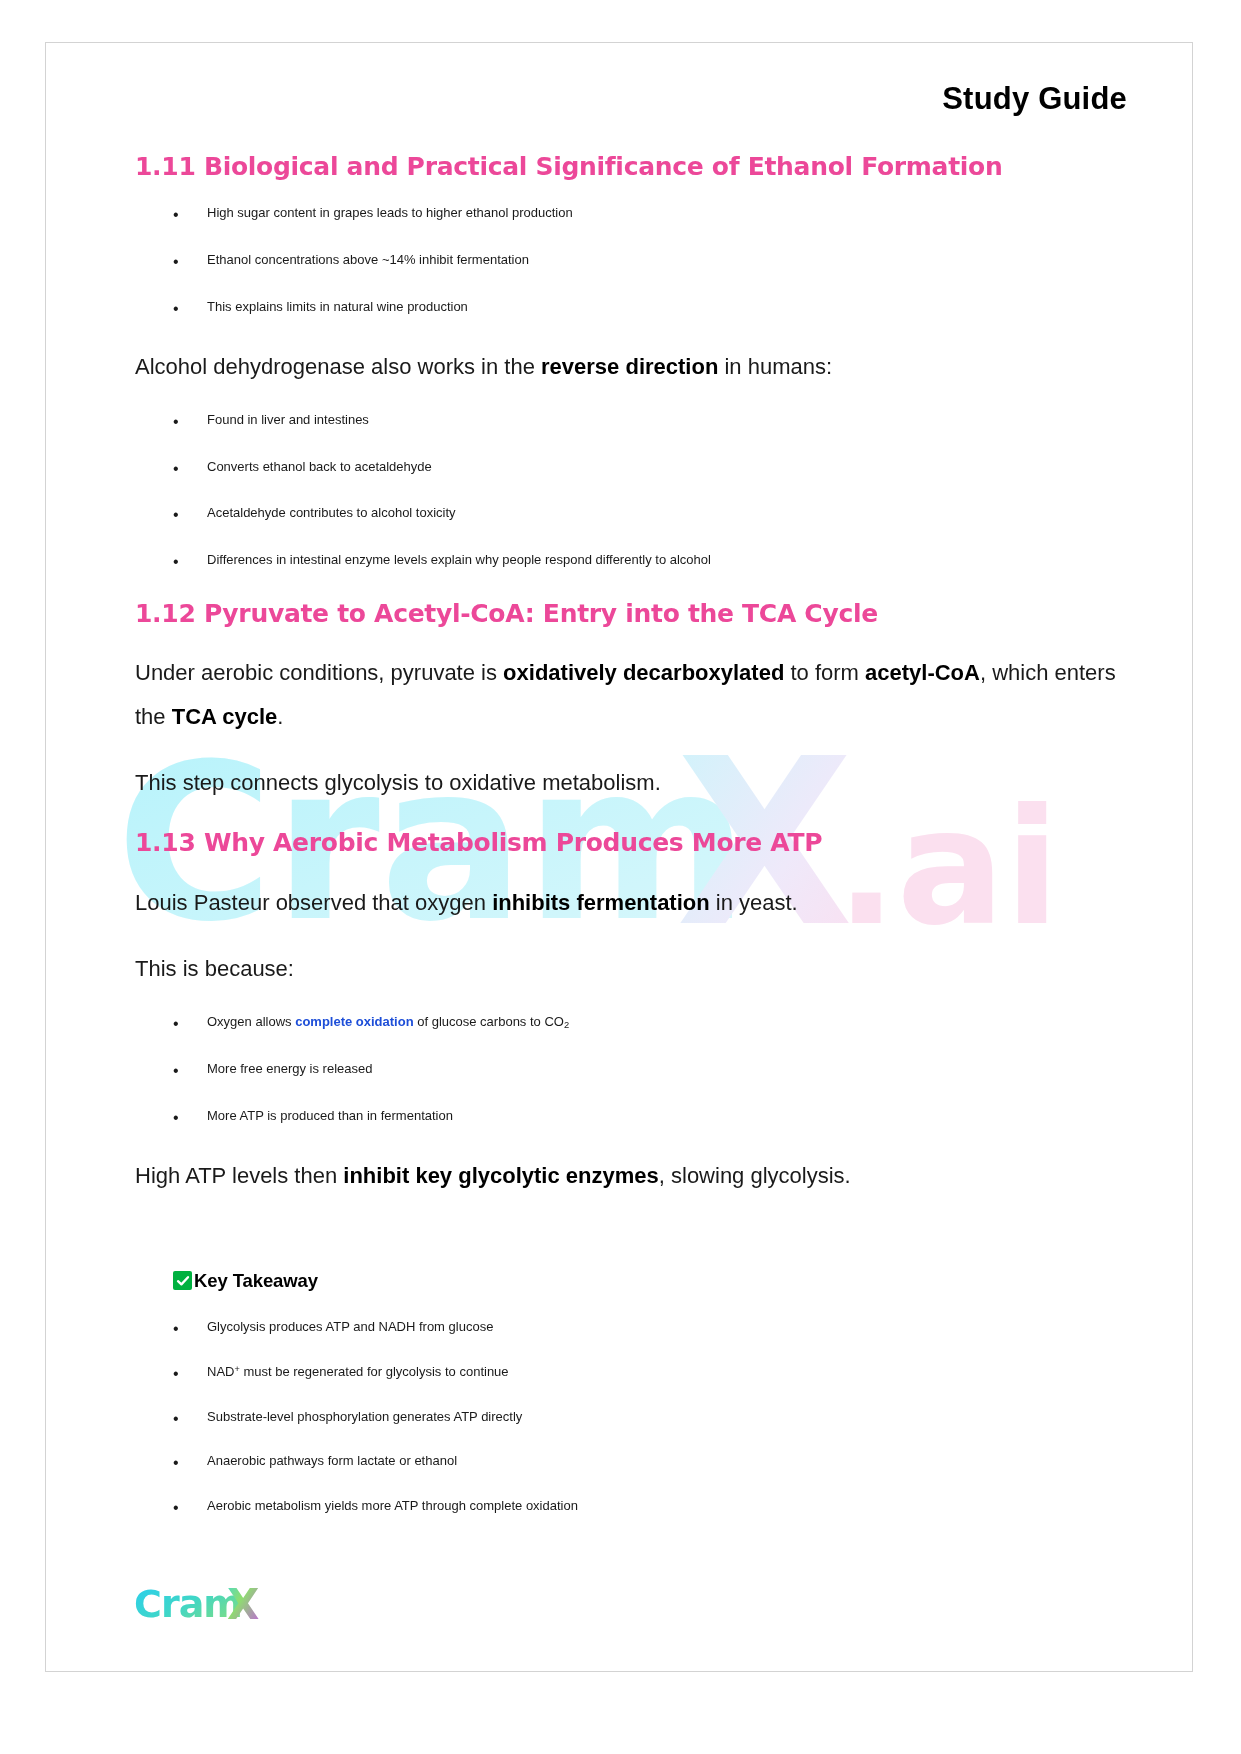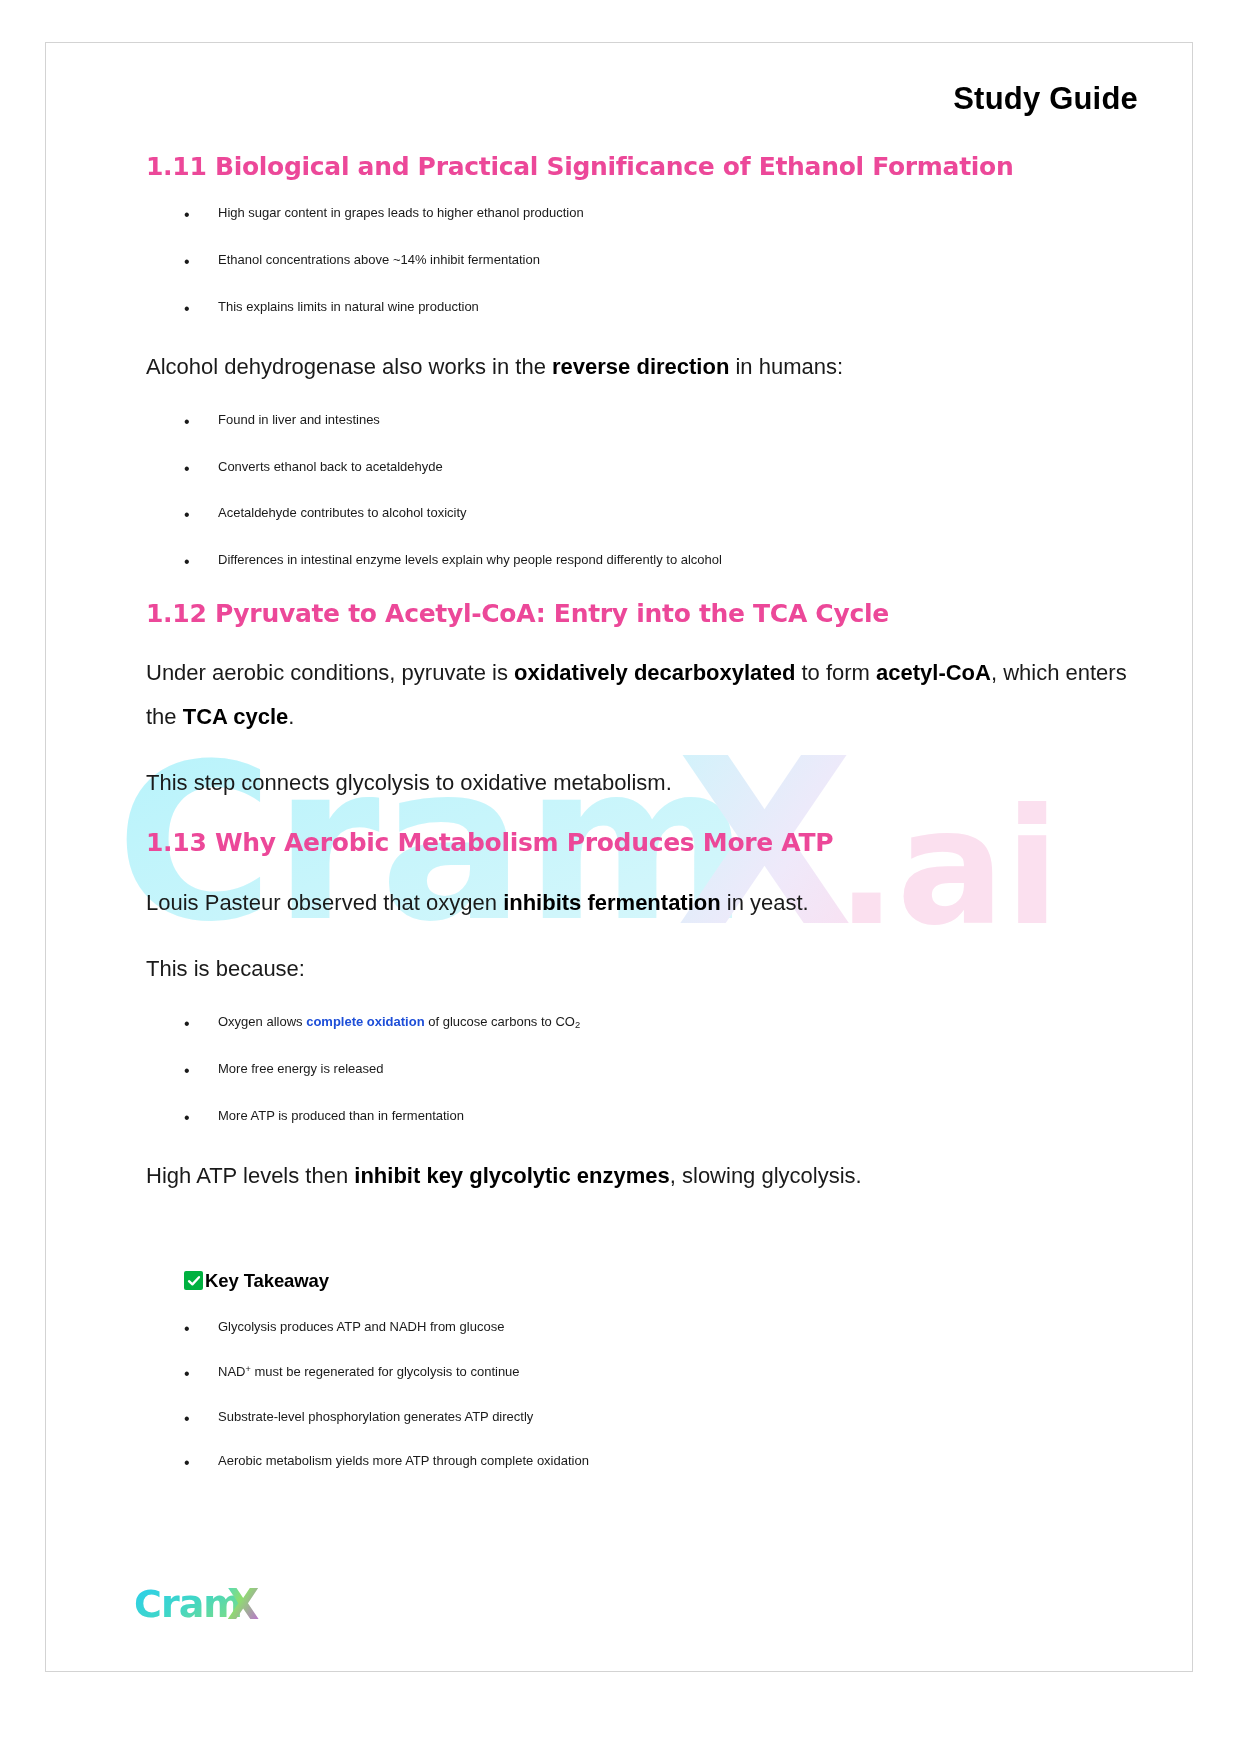--- a/index.html
+++ b/index.html
@@ -22,21 +22,21 @@
     width: 1148px;
     height: 1630px;
     border: 1px solid #d3d3d3;
     background: #ffffff;
     box-sizing: border-box;
     overflow: hidden;
   }
 
   .content {
     position: absolute;
-    left: 12px;
+    left: 1px;
     top: 0;
     width: 100%;
     height: 100%;
     padding: 38px 58px 0 88px;
     box-sizing: border-box;
     z-index: 3;
   }
 
   
   .watermark {
@@ -217,20 +217,21 @@
           <path d="M2 7.2 L5.4 10.4 L12 3.2" stroke="#ffffff" stroke-width="2.3" fill="none" stroke-linecap="round" stroke-linejoin="round"></path>
         </svg>
       </span>
       <span class="takeaway-label">Key Takeaway</span>
     </div>
 
     <ul class="bullets tight">
       <li>Glycolysis produces ATP and NADH from glucose</li>
       <li><span>NAD</span><sup>+</sup><span> must be regenerated for glycolysis to continue</span></li>
       <li>Substrate-level phosphorylation generates ATP directly</li>
+      <li>Anaerobic pathways form lactate or ethanol</li>
       <li>Aerobic metabolism yields more ATP through complete oxidation</li>
     </ul>
 
   </div>
 
   <div class="footer-logo">
     <svg width="136" height="46" viewBox="0 0 136 46" xmlns="http://www.w3.org/2000/svg">
       <defs>
         <linearGradient id="lg1" x1="0" y1="0.2" x2="1" y2="0.9">
           <stop offset="0%" stop-color="#2ed0e8"></stop>

